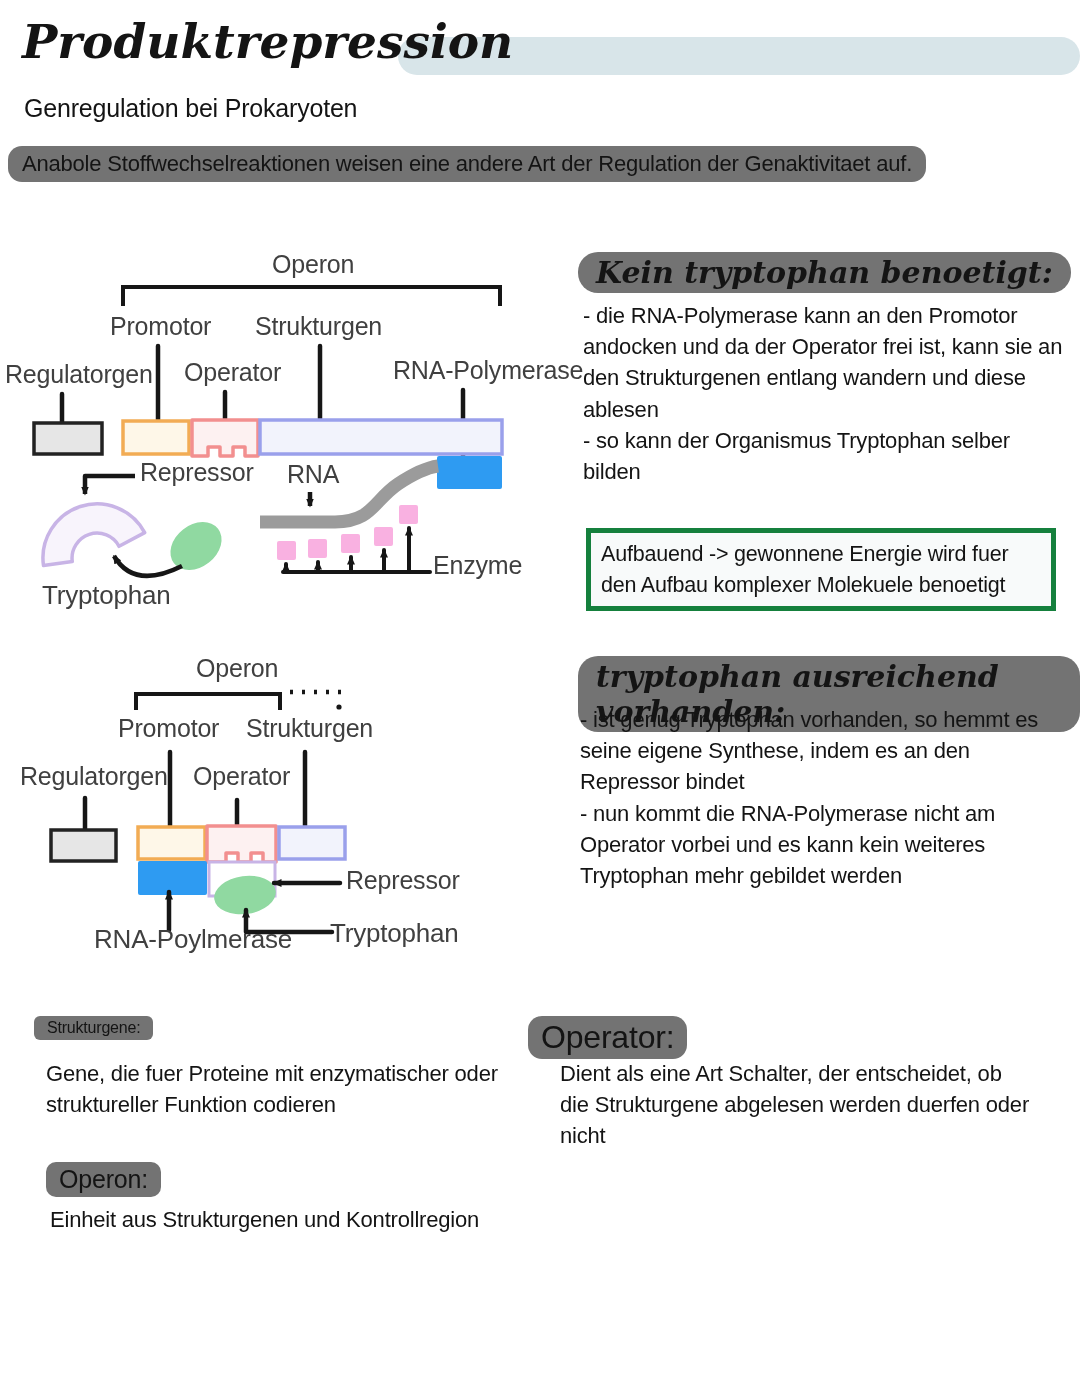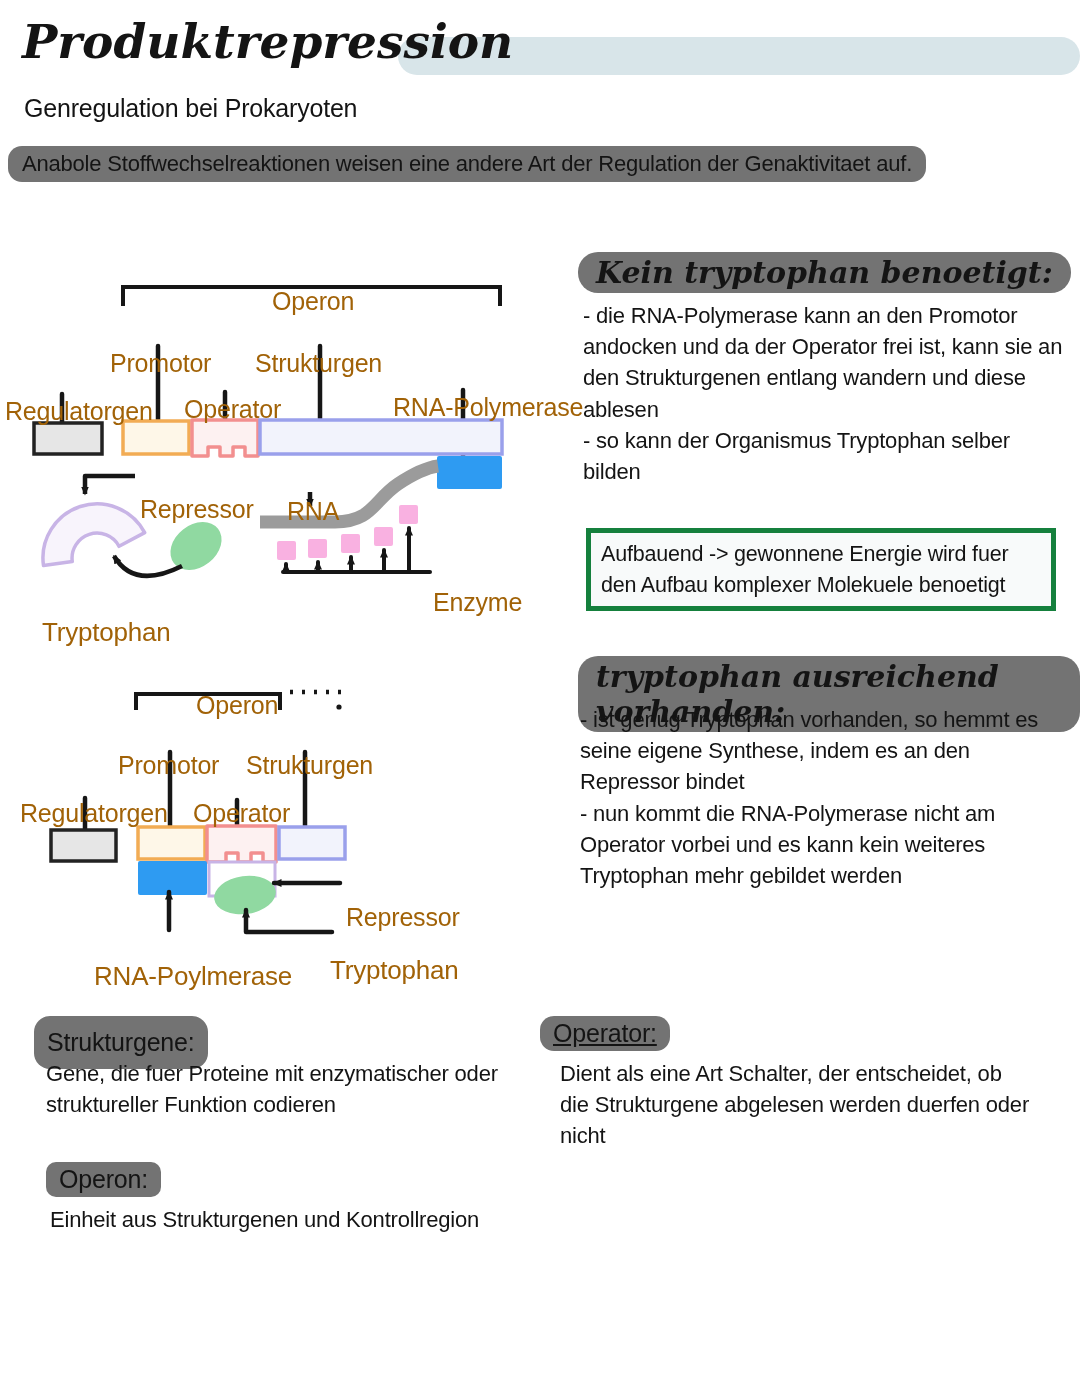--- a/index.html
+++ b/index.html
@@ -1,21 +1,21 @@
 <!DOCTYPE html>
 <html><head>
 <meta charset="utf-8">
 <style>
   html,body{margin:0;padding:0;background:#fff;}
   #page{position:relative;width:1080px;height:1394px;background:#ffffff;overflow:hidden;
         font-family:"Liberation Sans",sans-serif;color:#141414;}
   .script{font-family:"DejaVu Serif",serif;font-style:italic;font-weight:bold;}
   .hw{font-family:"Liberation Sans",sans-serif;letter-spacing:-0.2px;}
   .abs{position:absolute;}
-  .label{position:absolute;font-size:25px;white-space:nowrap;color:#a16207;margin-top:37px;}
+  .label{position:absolute;font-size:25px;white-space:nowrap;color:#404040;}
   .pill{background:#737373;border-radius:16px;display:inline-block;}
   .bodytext{font-size:22px;line-height:1.42;}
   .bodytext p{margin:0;}
   svg{position:absolute;left:0;overflow:visible;}
 </style>
 </head>
 <body>
 
 <div id="page">
 
@@ -130,22 +130,22 @@
 
   <div class="label hw" style="left:196px;top:654px;">Operon</div>
   <div class="label hw" style="left:118px;top:714px;">Promotor</div>
   <div class="label hw" style="left:246px;top:714px;">Strukturgen</div>
   <div class="label hw" style="left:20px;top:762px;">Regulatorgen</div>
   <div class="label hw" style="left:193px;top:762px;">Operator</div>
   <div class="label hw" style="left:346px;top:866px;">Repressor</div>
   <div class="label hw" style="left:330px;top:918px;font-size:26px;">Tryptophan</div>
   <div class="label hw" style="left:94px;top:924px;font-size:26px;">RNA-Poylmerase</div>
 
-  <div class="abs hw pill" style="left:34px;top:1016px;font-size:25px;padding:12px 13px;border-radius:16px;">Strukturgene:</div>
+  <div class="abs hw pill" style="left:34px;top:1016px;font-size:16px;padding:3px 13px;border-radius:6px;">Strukturgene:</div>
   <div class="abs hw bodytext" style="left:46px;top:1058px;width:500px;">Gene, die fuer Proteine mit enzymatischer oder struktureller Funktion codieren</div>
 
-  <div class="abs hw pill" style="left:540px;top:1016px;font-size:25px;padding:3px 13px;border-radius:14px;text-decoration:underline;">Operator:</div>
+  <div class="abs hw pill" style="left:528px;top:1016px;font-size:32px;padding:3px 13px;border-radius:14px;">Operator:</div>
   <div class="abs hw bodytext" style="left:560px;top:1058px;width:470px;">Dient als eine Art Schalter, der entscheidet, ob die Strukturgene abgelesen werden duerfen oder nicht</div>
 
   <div class="abs hw pill" style="left:46px;top:1162px;font-size:25px;padding:3px 13px;border-radius:10px;">Operon:</div>
   <div class="abs hw bodytext" style="left:50px;top:1204px;width:500px;">Einheit aus Strukturgenen und Kontrollregion</div>
 
 </div>
 
 </body></html>

